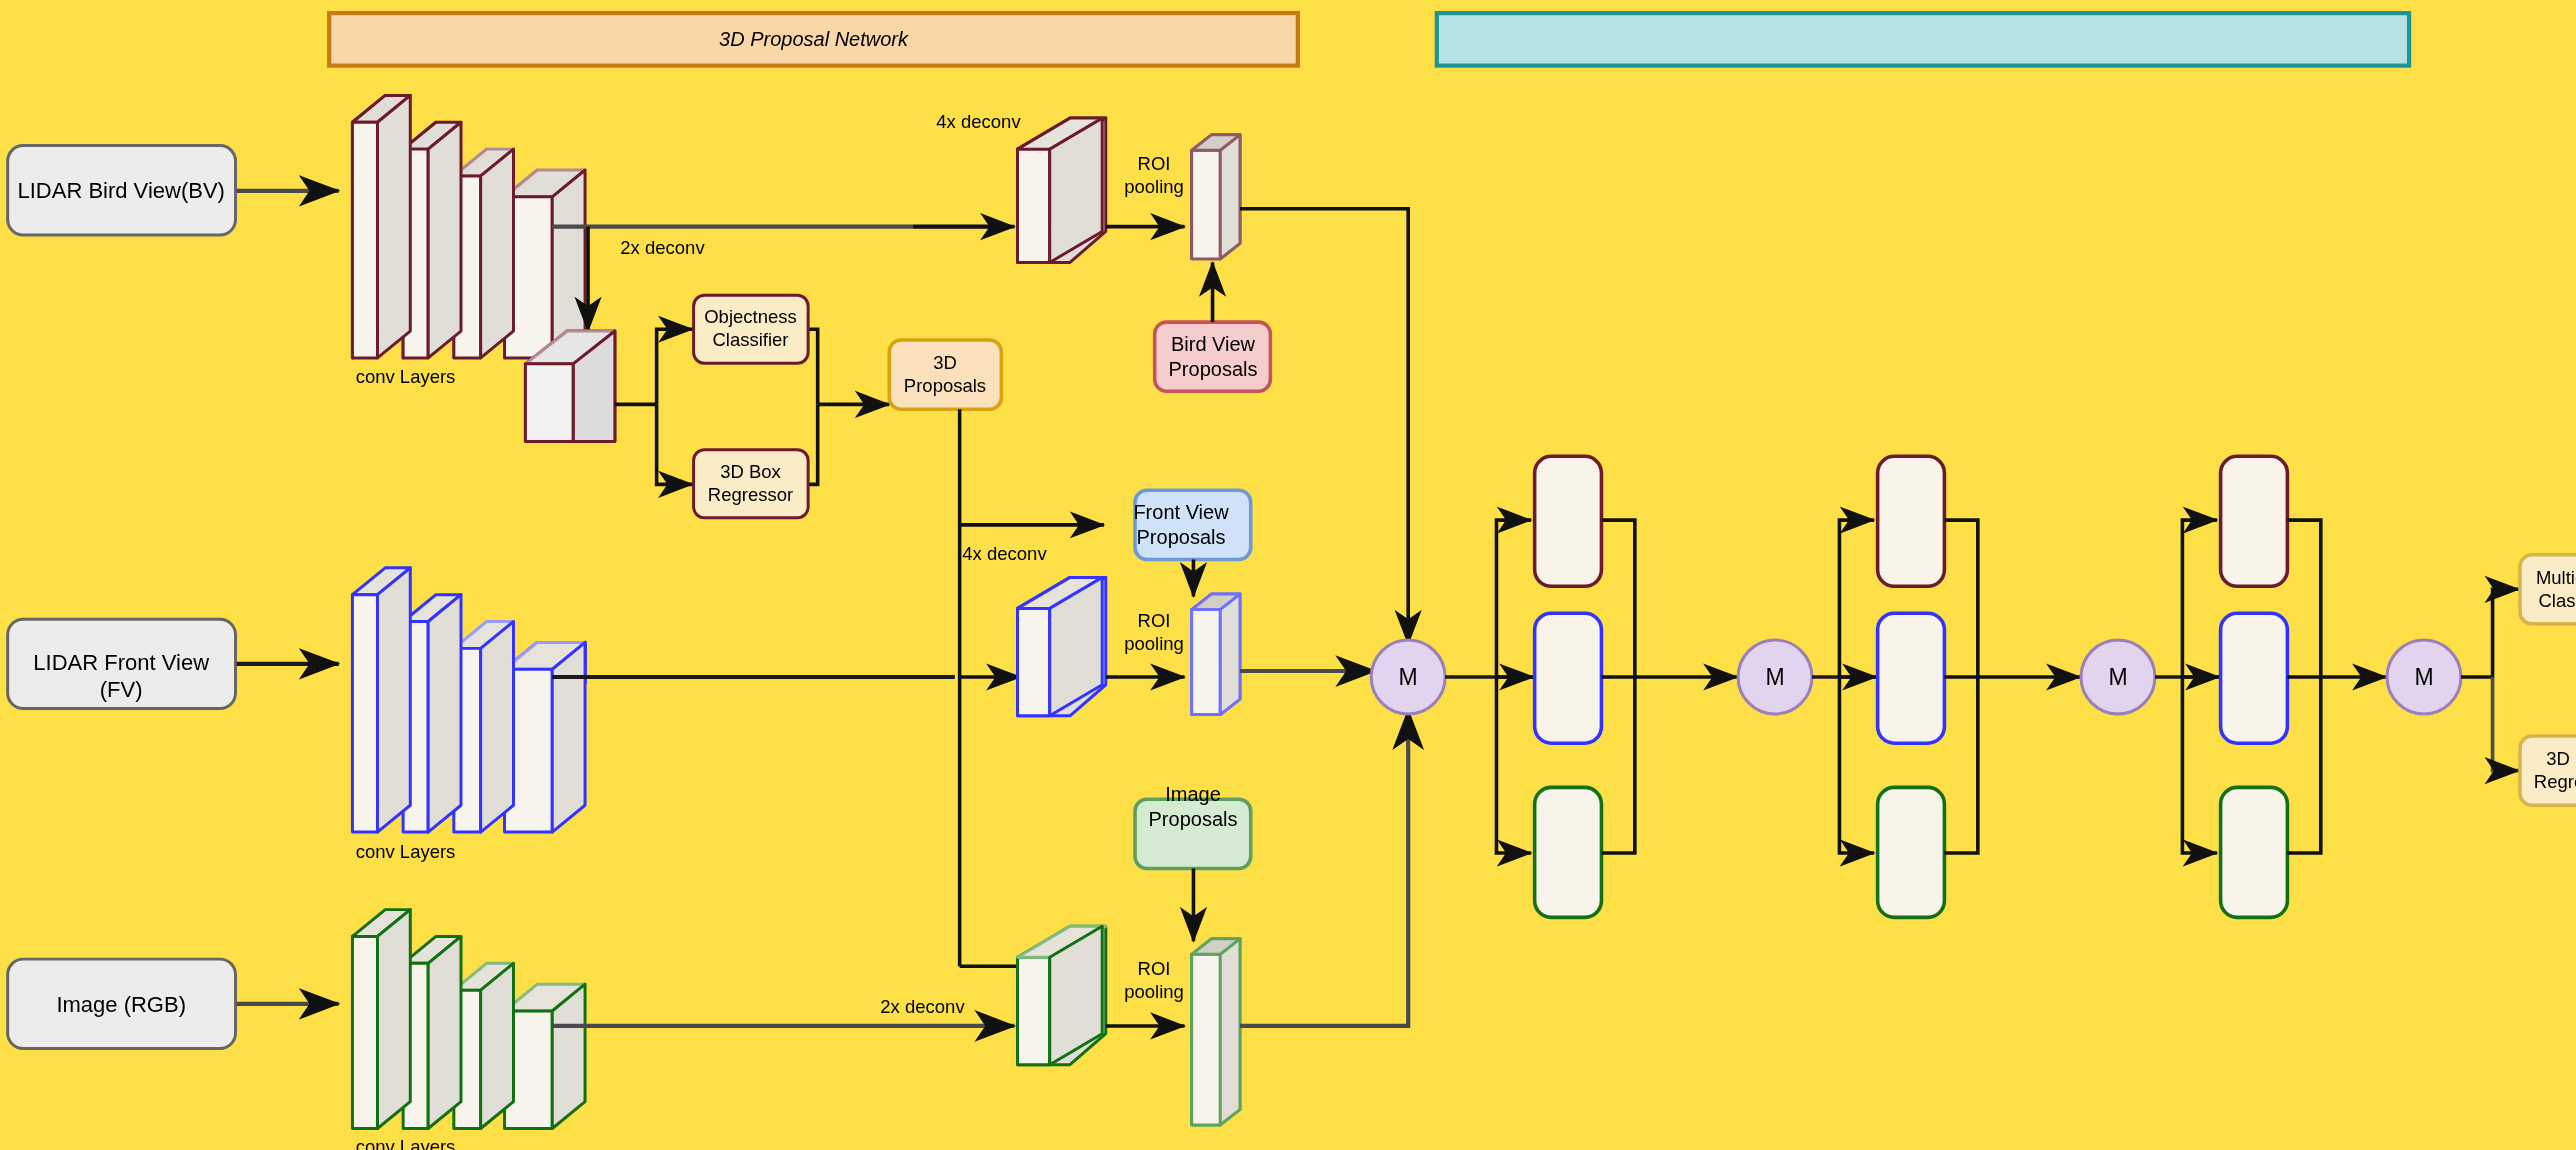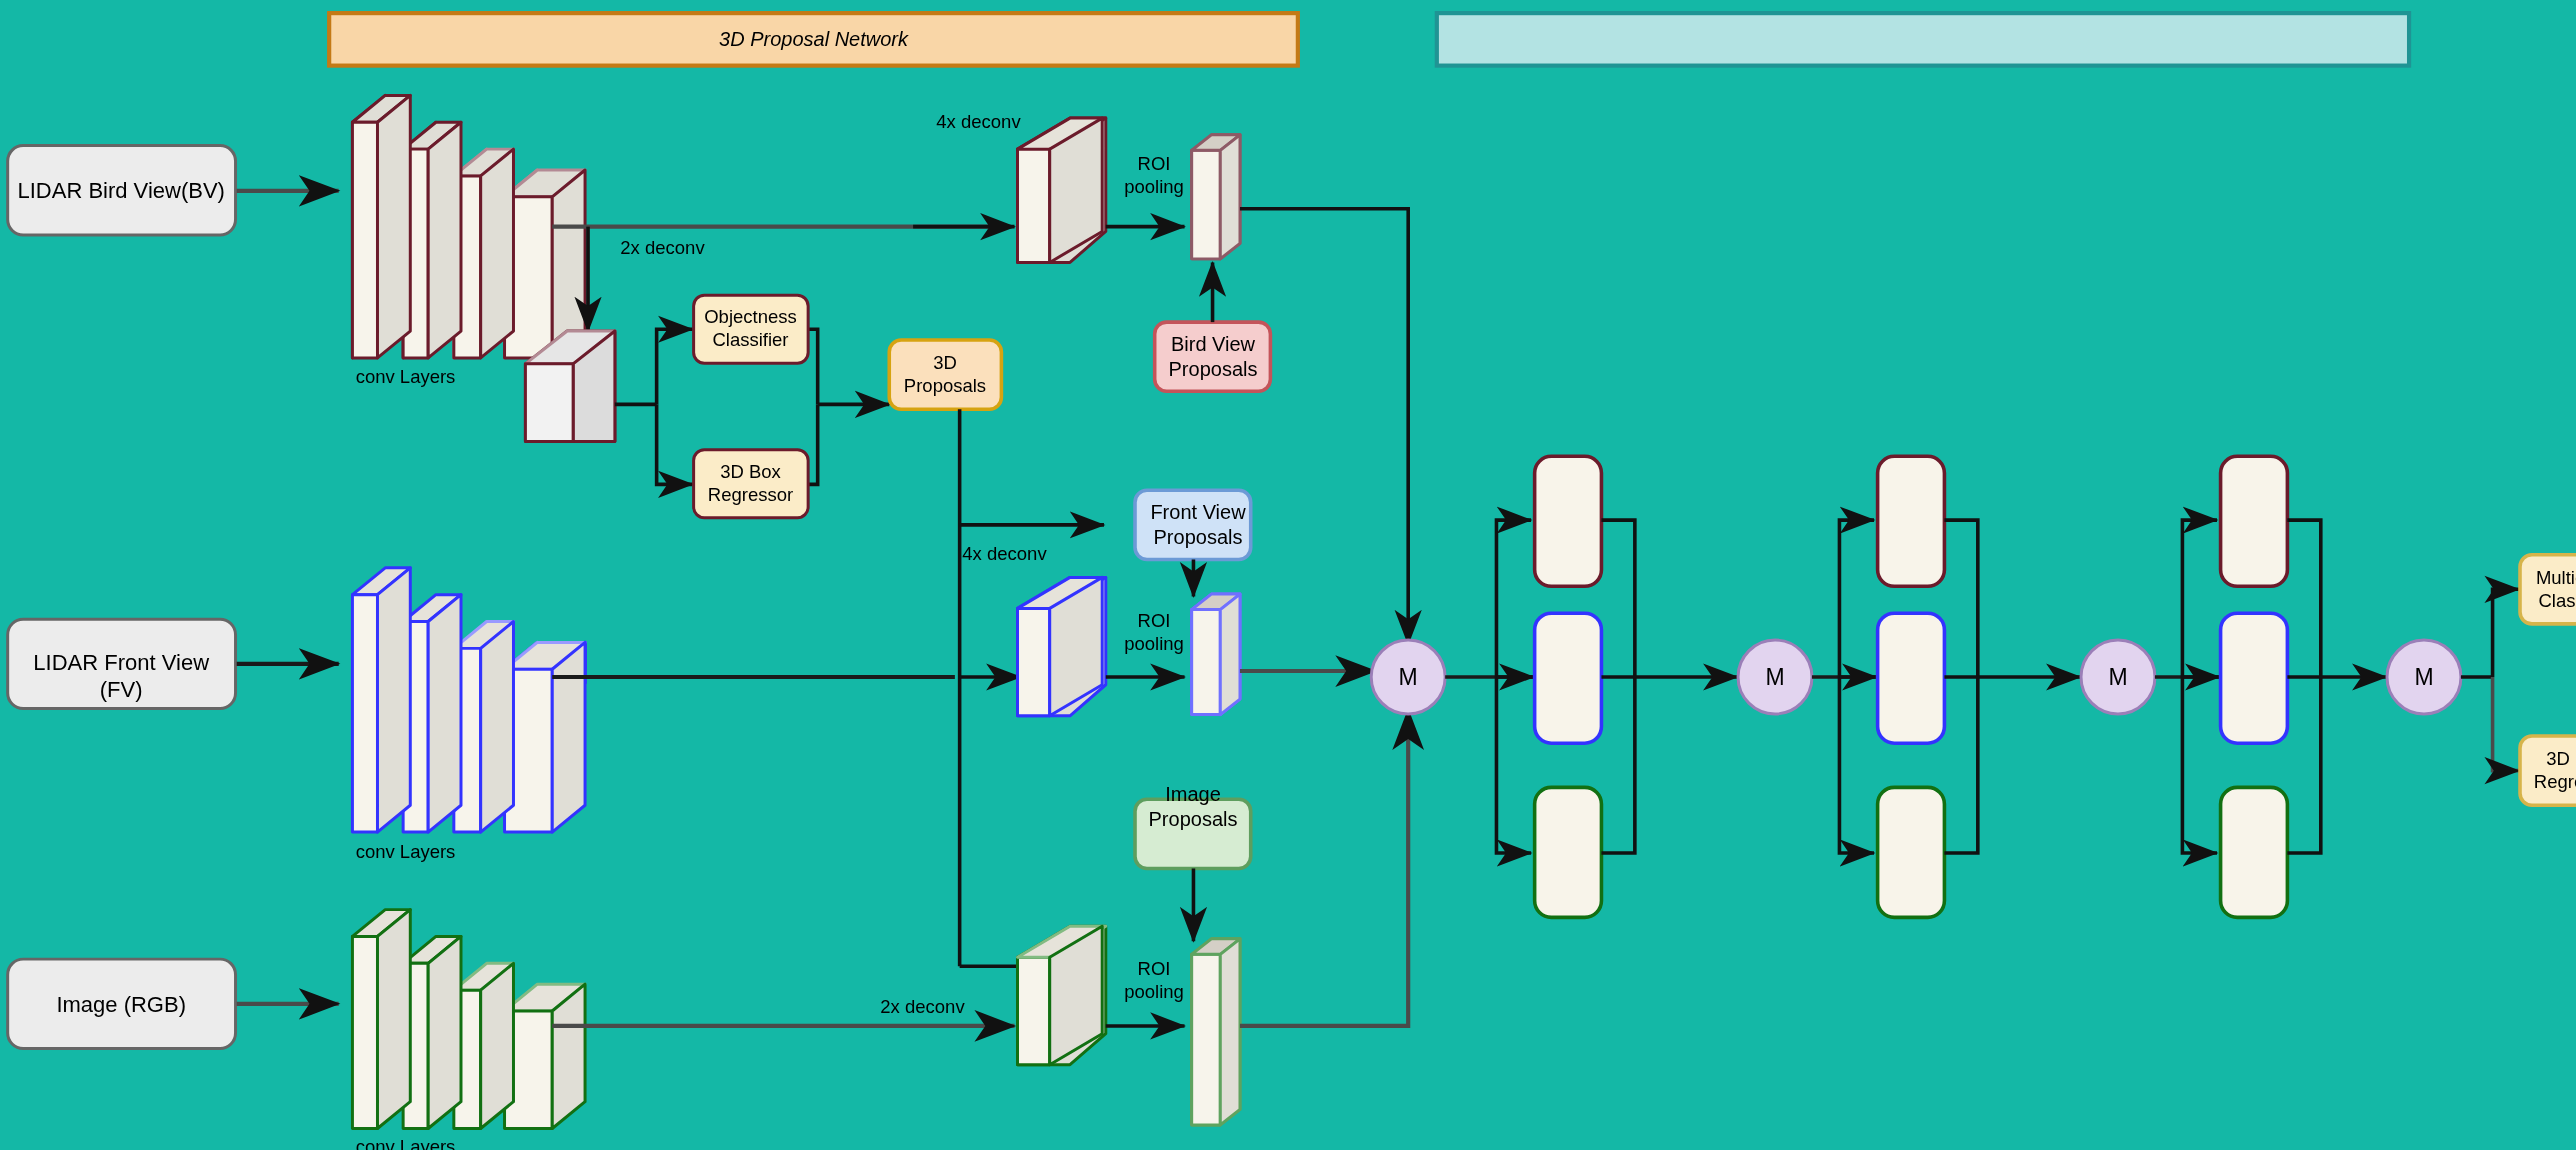--- a/index.html
+++ b/index.html
@@ -1,17 +1,17 @@
 <!DOCTYPE html>
 <html style="font-size:9.5px"><head>
 <meta charset="utf-8">
 <style>
   html,body{margin:0;padding:0;background:#ffffff;}
   body{font-family:"Liberation Sans", sans-serif;}
-  #canvas{position:relative;width:2576px;height:1150px;background:#14b8a6;overflow:hidden;}
+  #canvas{position:relative;width:2576px;height:1150px;background:#fde047;overflow:hidden;}
   svg{position:absolute;top:0;left:0;width:2576px;height:1150px;}
   .lbl{position:absolute;font-family:"Liberation Sans",sans-serif;color:#000;white-space:pre;
        display:flex;align-items:center;justify-content:center;text-align:center;line-height:1.22;}
   .banner-text{font-style:italic;font-size:20px;}
   .io-text{font-size:22px;}
   .box-text{font-size:18.5px;}
   .prop-text{font-size:20px;}
   .cap-text{font-size:18.5px;}
   .m-text{font-size:23px;}
 </style>
@@ -326,21 +326,21 @@
 </div>
 
 <div class="lbl prop-text" style="left:889px;top:340px;width:112px;height:69px;flex-direction:column;font-size:18.5px;">
   <span>3D</span>
   <span>Proposals</span>
 </div>
 <div class="lbl prop-text" style="left:1155px;top:322px;width:116px;height:69px;flex-direction:column;">
   <span>Bird View</span>
   <span>Proposals</span>
 </div>
-<div class="lbl prop-text" style="left:1135px;top:490px;width:92px;height:69px;flex-direction:column;padding-left:17px;">
+<div class="lbl prop-text" style="left:1135px;top:490px;width:92px;height:69px;flex-direction:column;">
   <span>Front View</span>
   <span>Proposals</span>
 </div>
 <div class="lbl prop-text" style="left:1135px;top:772px;width:116px;height:69px;flex-direction:column;">
   <span>Image</span>
   <span>Proposals</span>
 </div>
 
 <div class="lbl m-text" style="left:1371px;top:640px;width:74px;height:74px;">M</div>
 <div class="lbl m-text" style="left:1738px;top:640px;width:74px;height:74px;">M</div>

